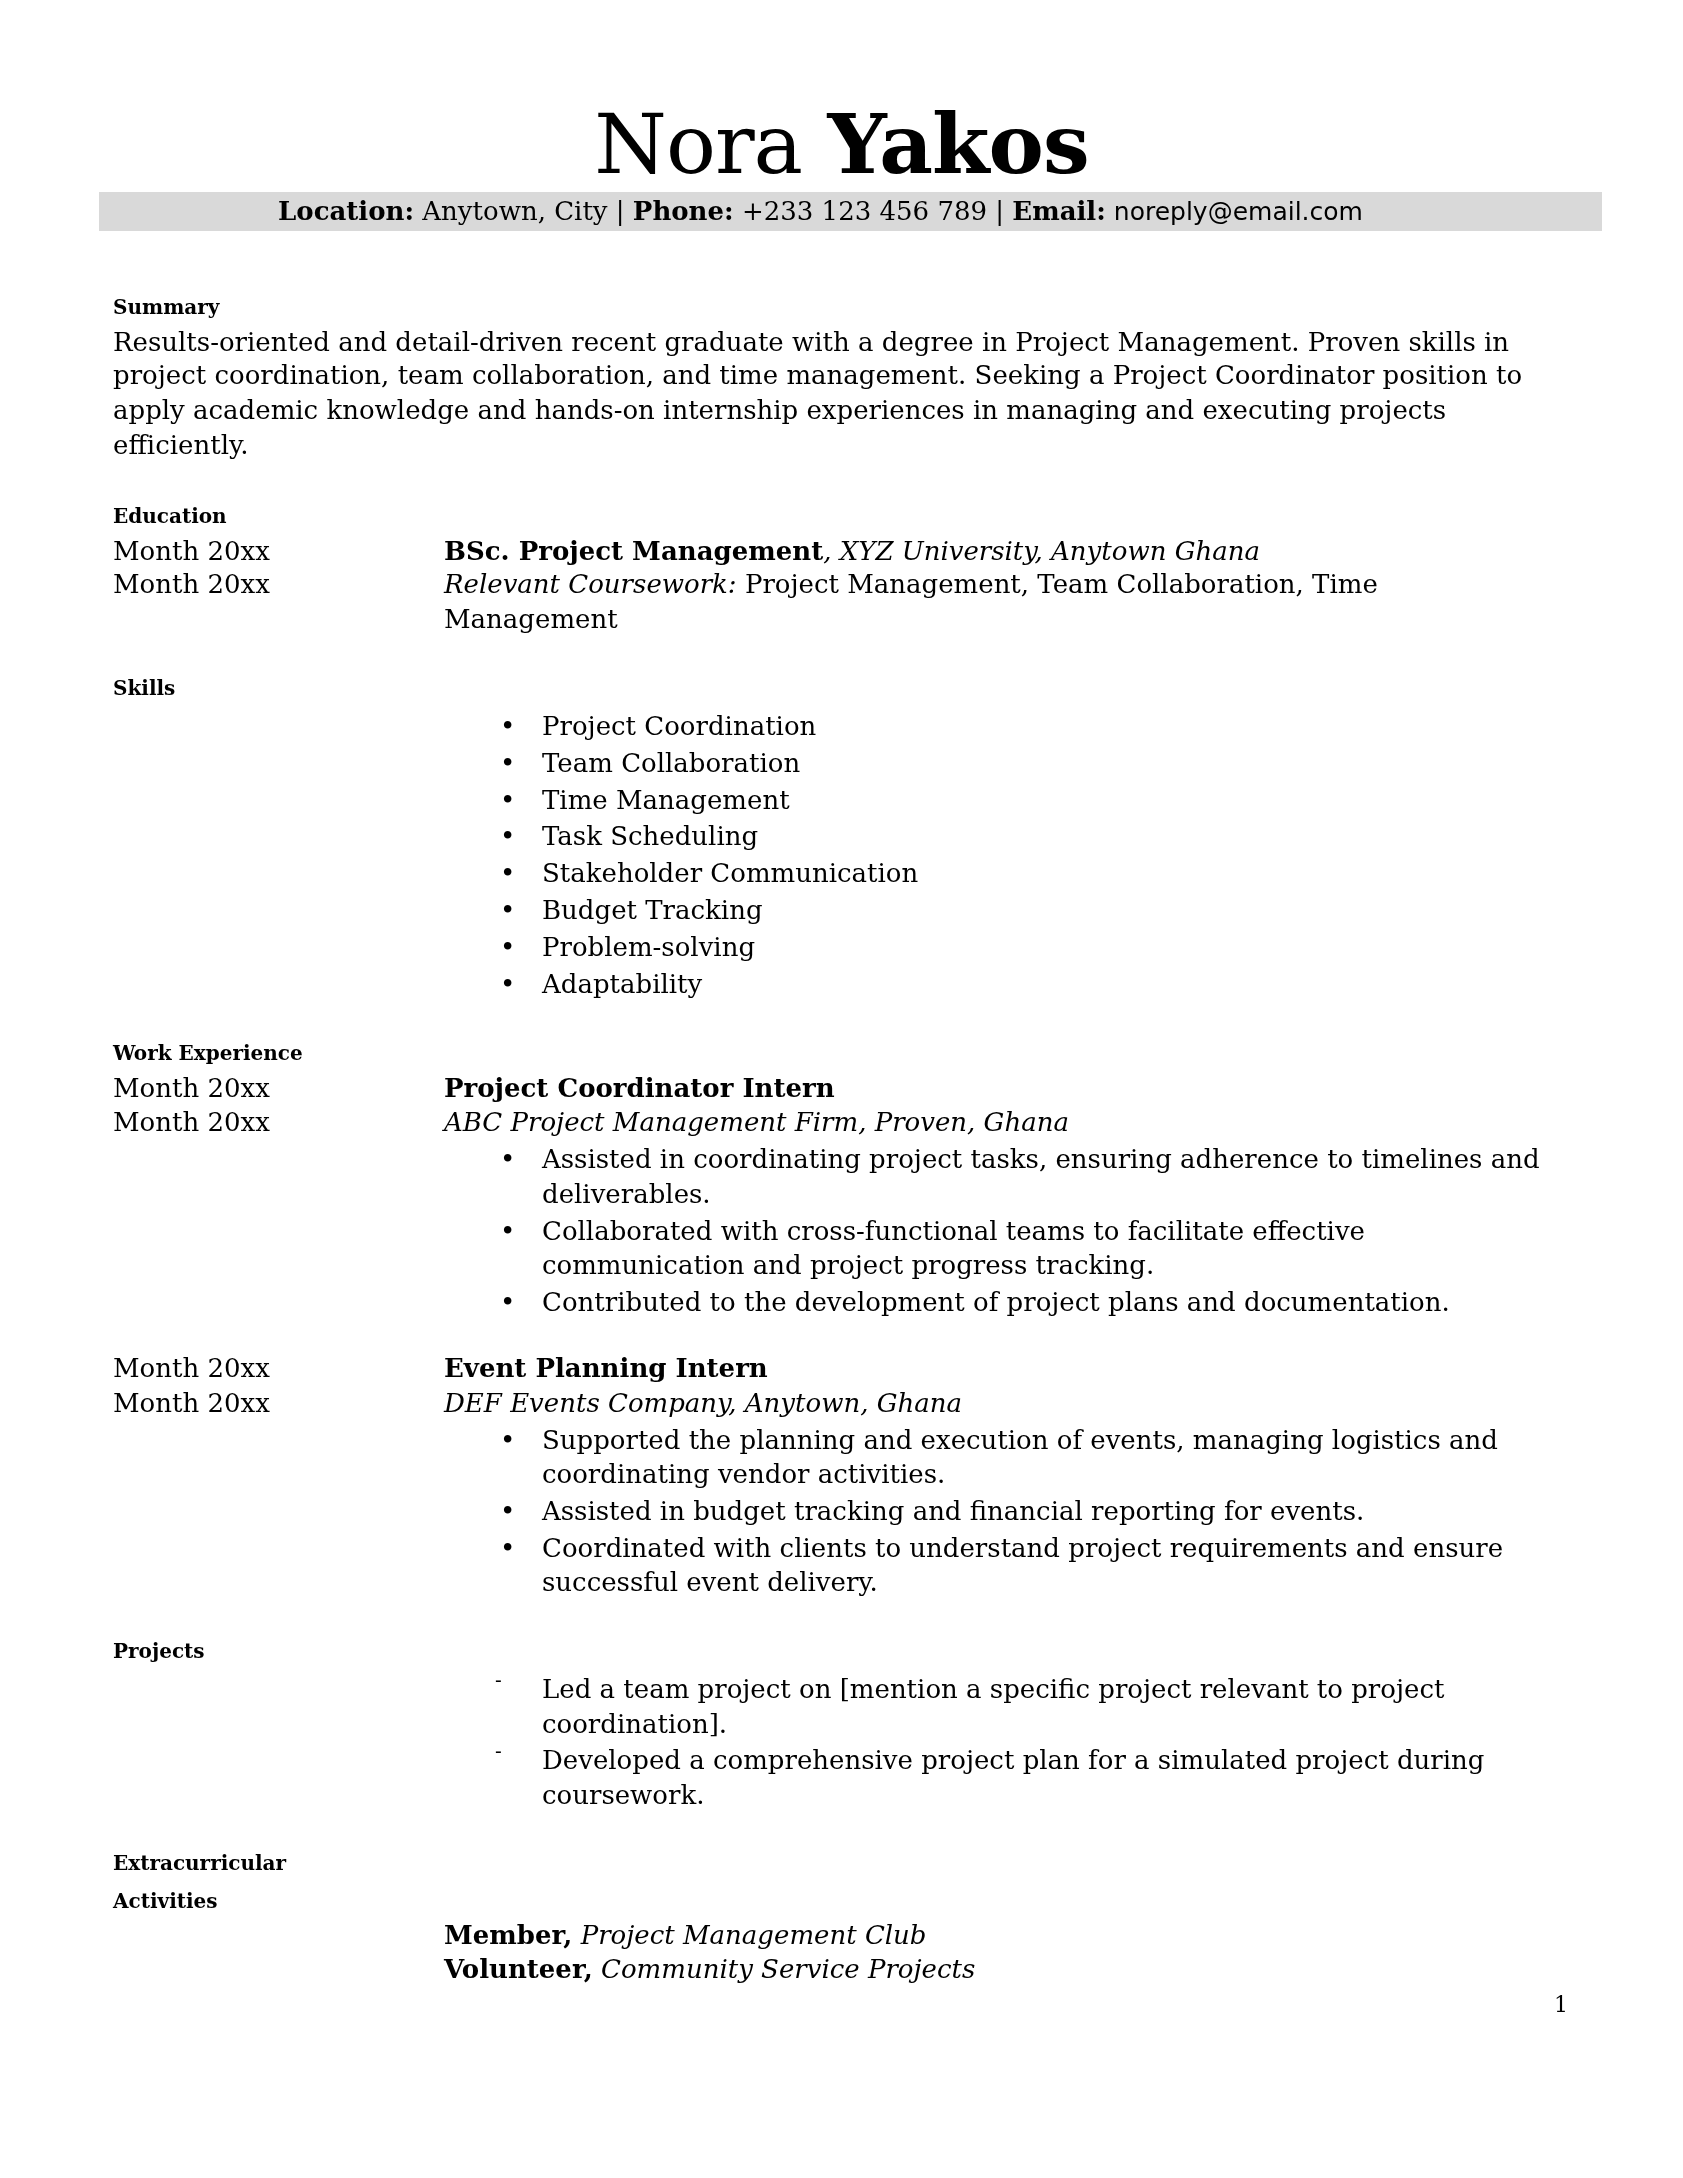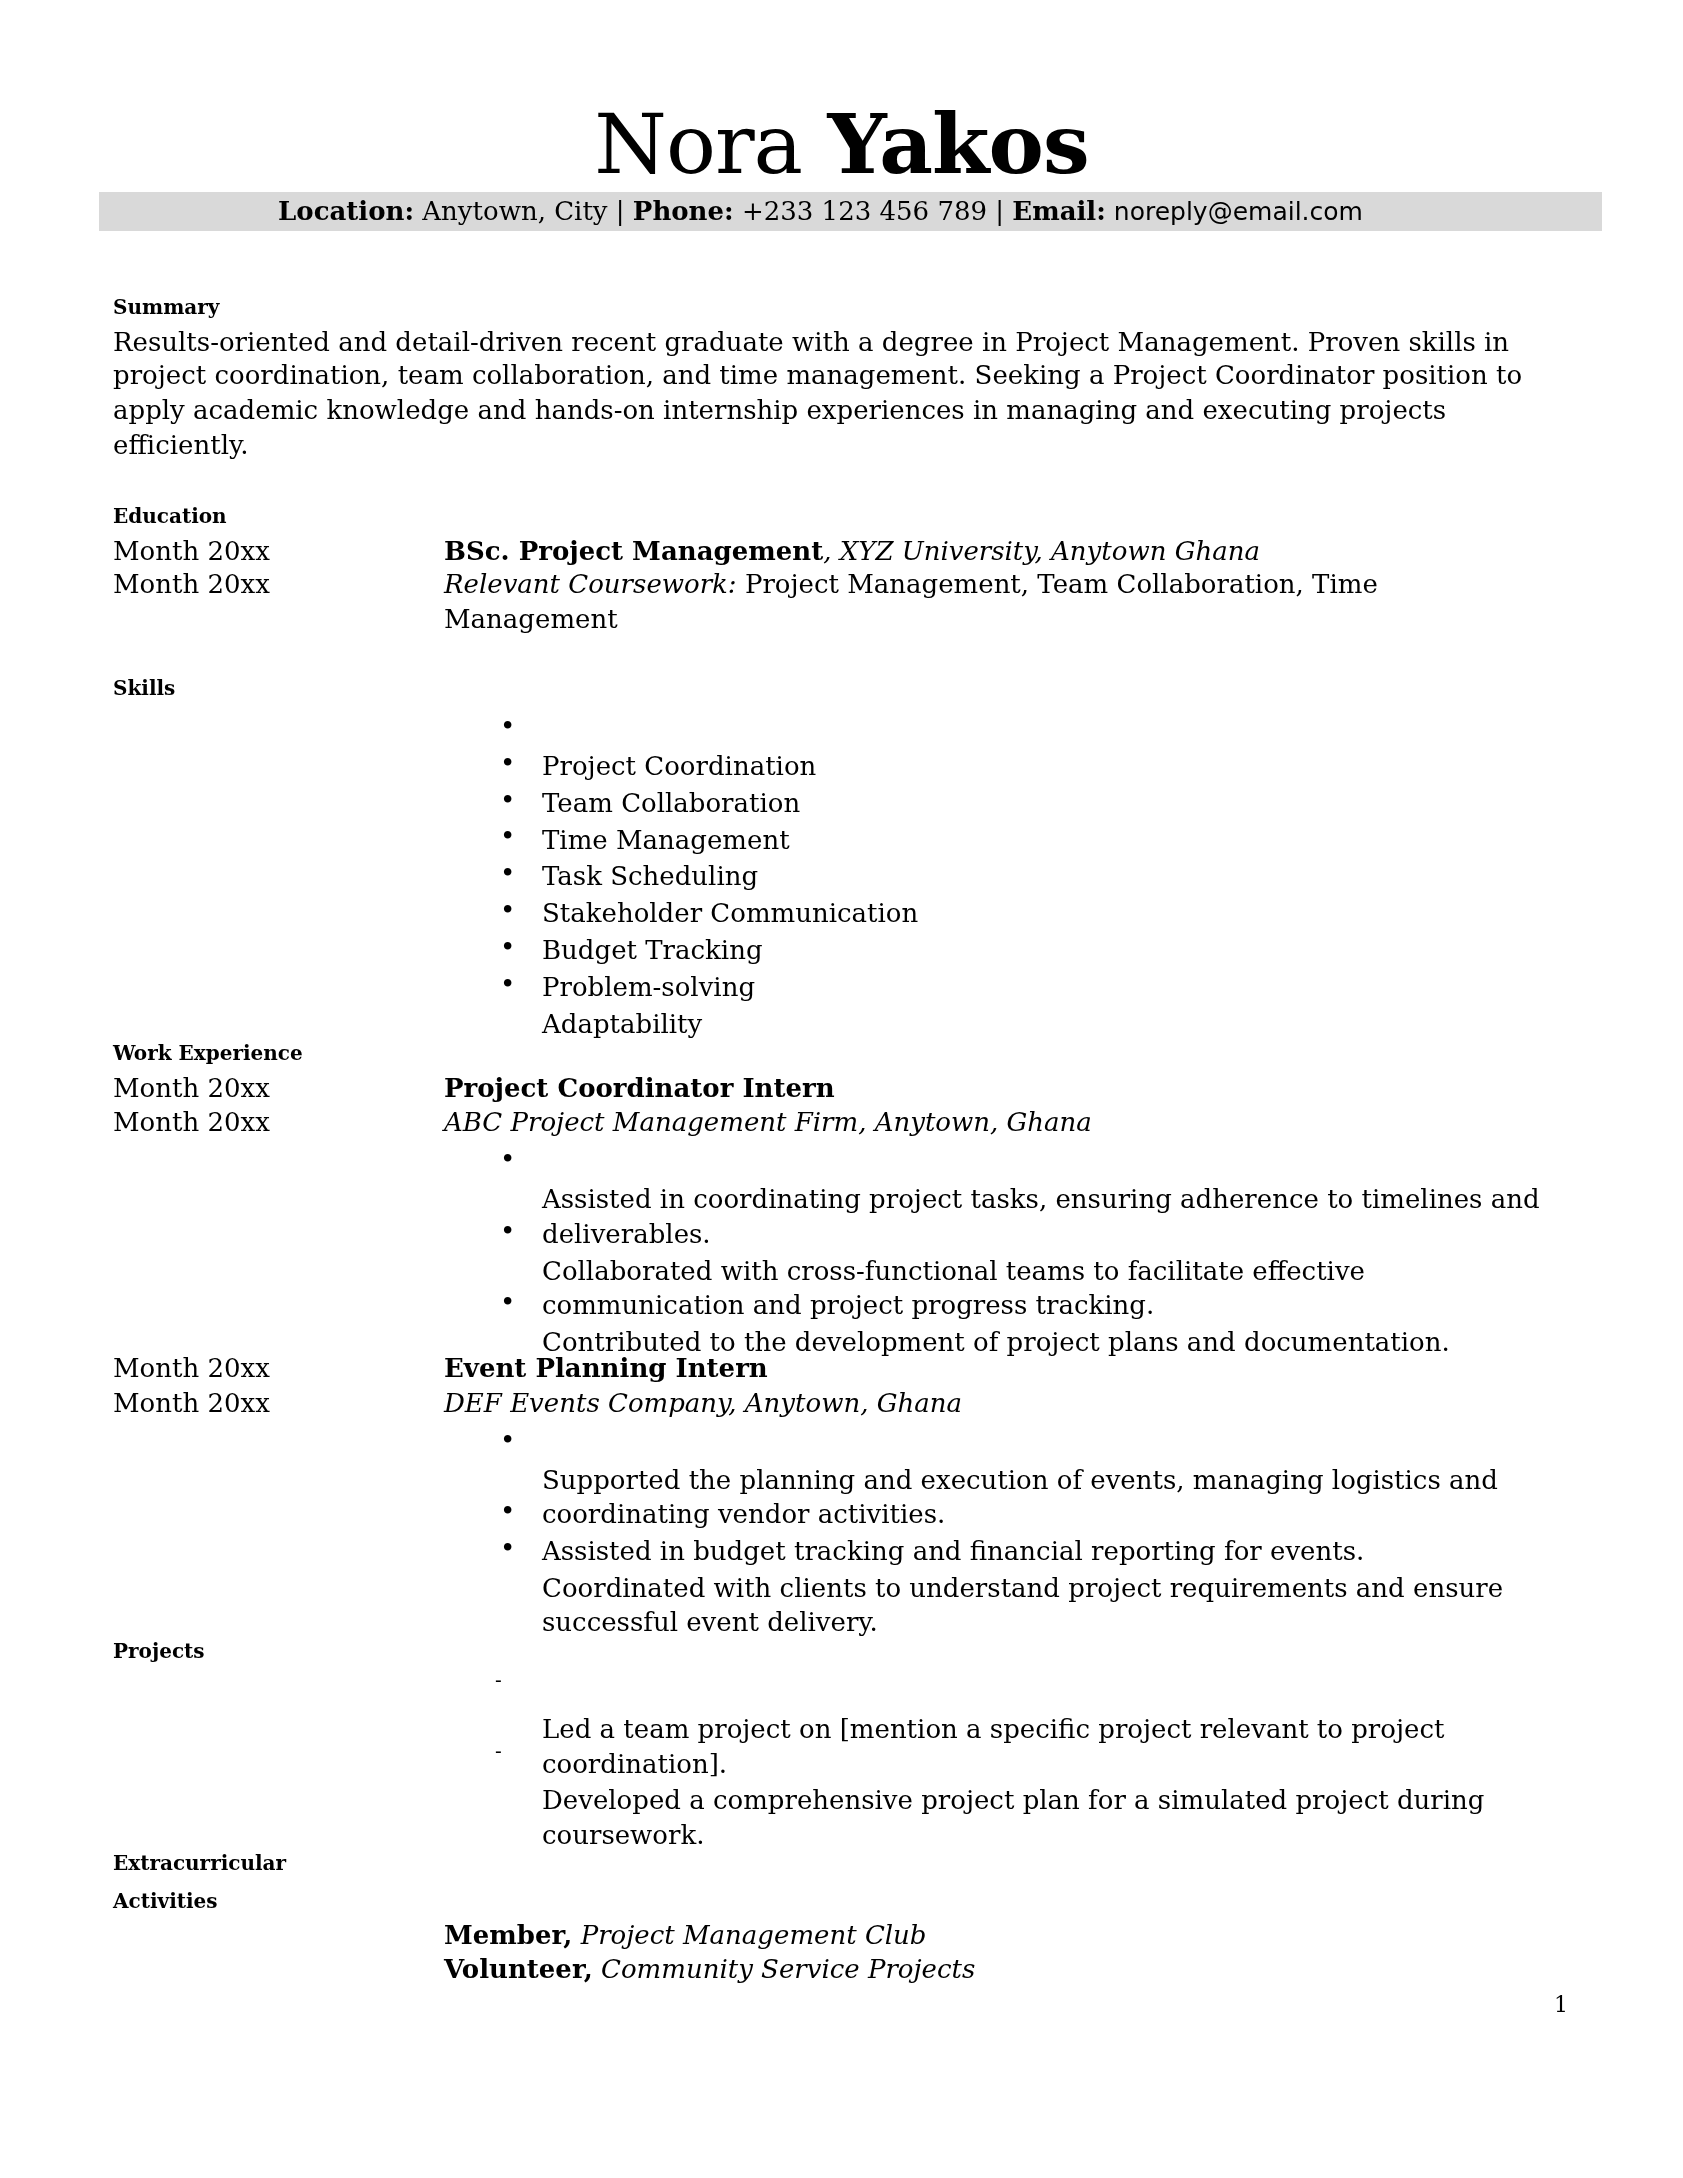--- a/index.html
+++ b/index.html
@@ -10,21 +10,21 @@
   .name .first { font-weight:normal; }
   .name .last { font-weight:bold; }
   .contact-bar { position:absolute; left:99px; top:192px; width:1503px; height:39px; background:#d9d9d9; }
   .contact { left:0; width:1641px; text-align:center; top:192px; font-size:26px; line-height:39px; }
   .contact b { font-weight:bold; }
   .contact .email { font-family:"DejaVu Sans", sans-serif; font-size:25px; }
   .h { left:113px; font-size:20px; font-weight:bold; line-height:36px; }
   .t { font-size:26px; line-height:34px; }
   .left { left:113px; }
   .right { left:444px; }
-  .btext { left:542px;margin-top:40px; }
+  .btext { left:542px; }
   .bullet { left:500px; font-size:26px; line-height:34px; }
   .dash { left:495px; font-size:20px; line-height:28px; }
   .i { font-style:italic; }
   .b { font-weight:bold; }
   .pagenum { left:1554px; top:1990px; font-size:22px; line-height:30px; }
 </style>
 </head>
 <body>
 
 <div class="abs name">
@@ -65,21 +65,21 @@
     <div class="abs t btext" style="top: 930px;">Problem-solving</div>
     <div class="abs bullet" style="top: 967px;">•</div>
     <div class="abs t btext" style="top: 967px;">Adaptability</div>
   </div>
 
 <div class="abs h" style="top:1035px">Work Experience</div>
 
 <div class="abs t left" style="top:1071px">Month 20xx</div>
 <div class="abs t left" style="top:1105px">Month 20xx</div>
 <div class="abs t right b" style="top:1071px">Project Coordinator Intern</div>
-<div class="abs t right i" style="top:1105px">ABC Project Management Firm, Anytown, Ghana</div>
+<div class="abs t right i" style="top:1105px">ABC Project Management Firm, Proven, Ghana</div>
 <div id="job0-bullets">
     <div class="abs bullet" style="top: 1142px;">•</div>
     <div class="abs t btext" style="top: 1142px;">Assisted in coordinating project tasks, ensuring adherence to timelines and</div>
     <div class="abs t btext" style="top: 1177px;">deliverables.</div>
     <div class="abs bullet" style="top: 1214px;">•</div>
     <div class="abs t btext" style="top: 1214px;">Collaborated with cross-functional teams to facilitate effective</div>
     <div class="abs t btext" style="top: 1248px;">communication and project progress tracking.</div>
     <div class="abs bullet" style="top: 1285px;">•</div>
     <div class="abs t btext" style="top: 1285px;">Contributed to the development of project plans and documentation.</div>
   </div>

